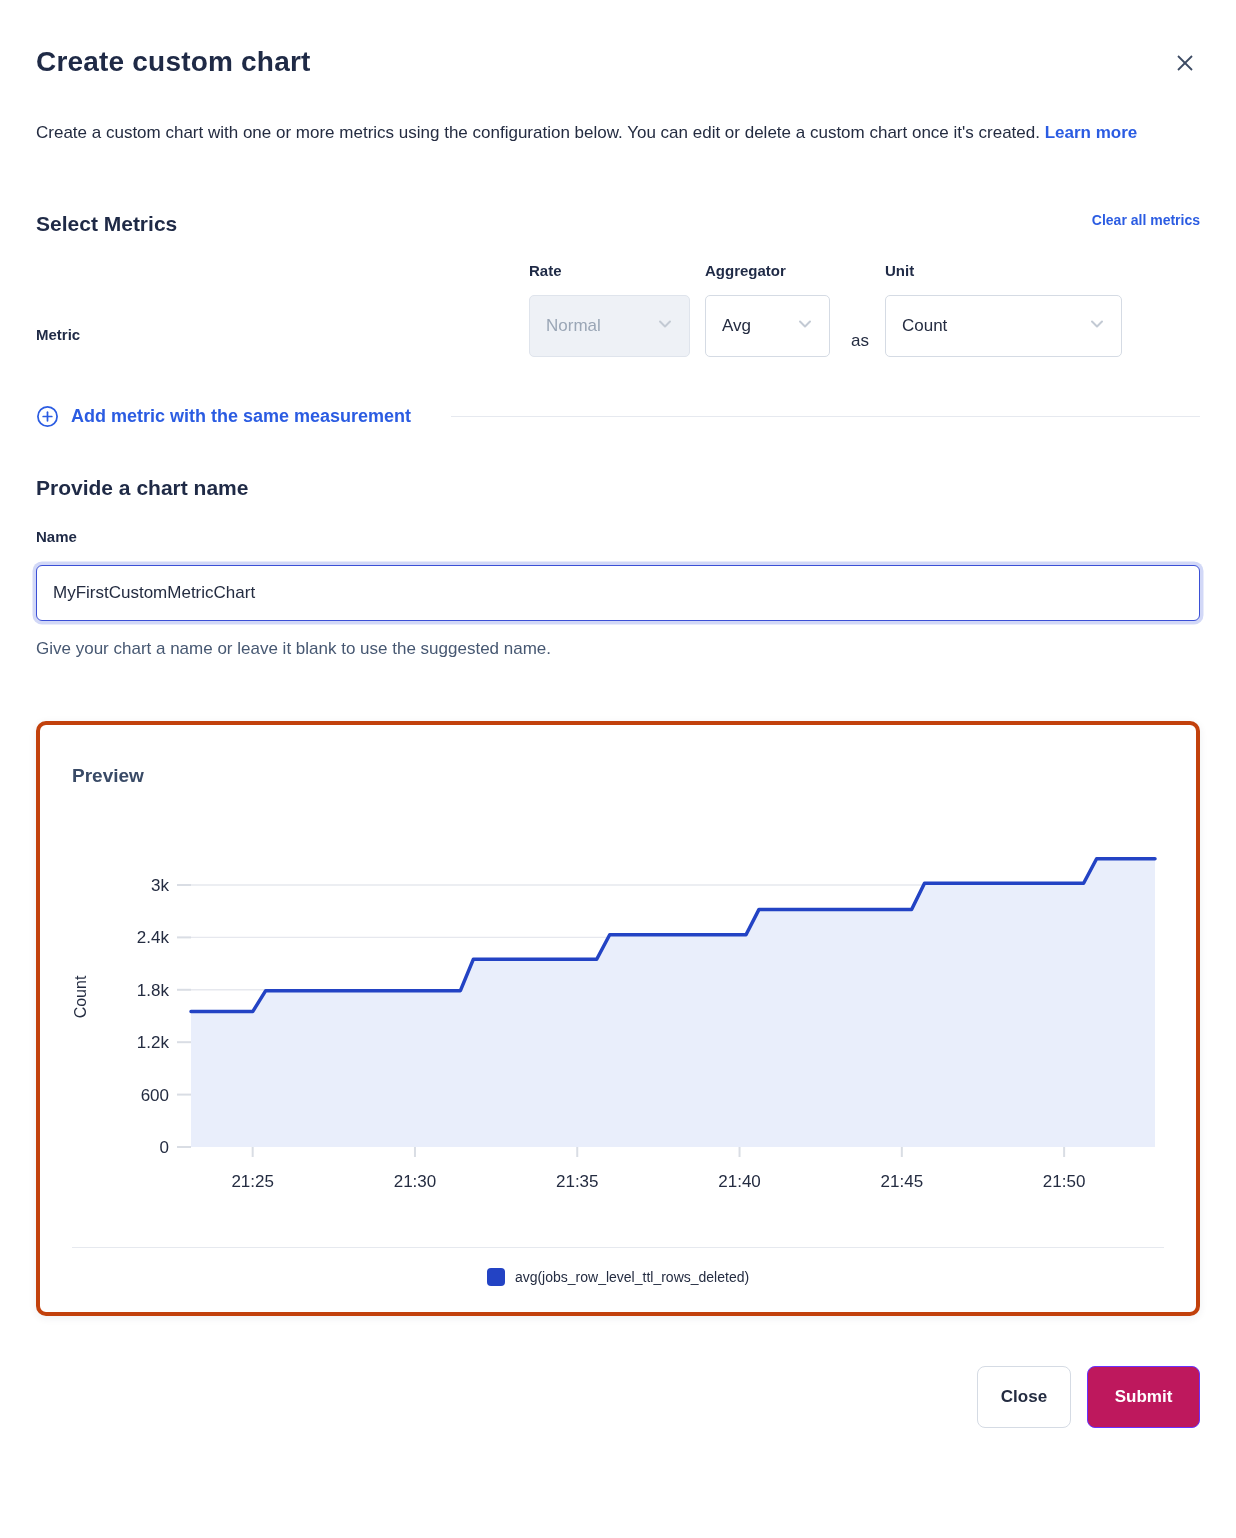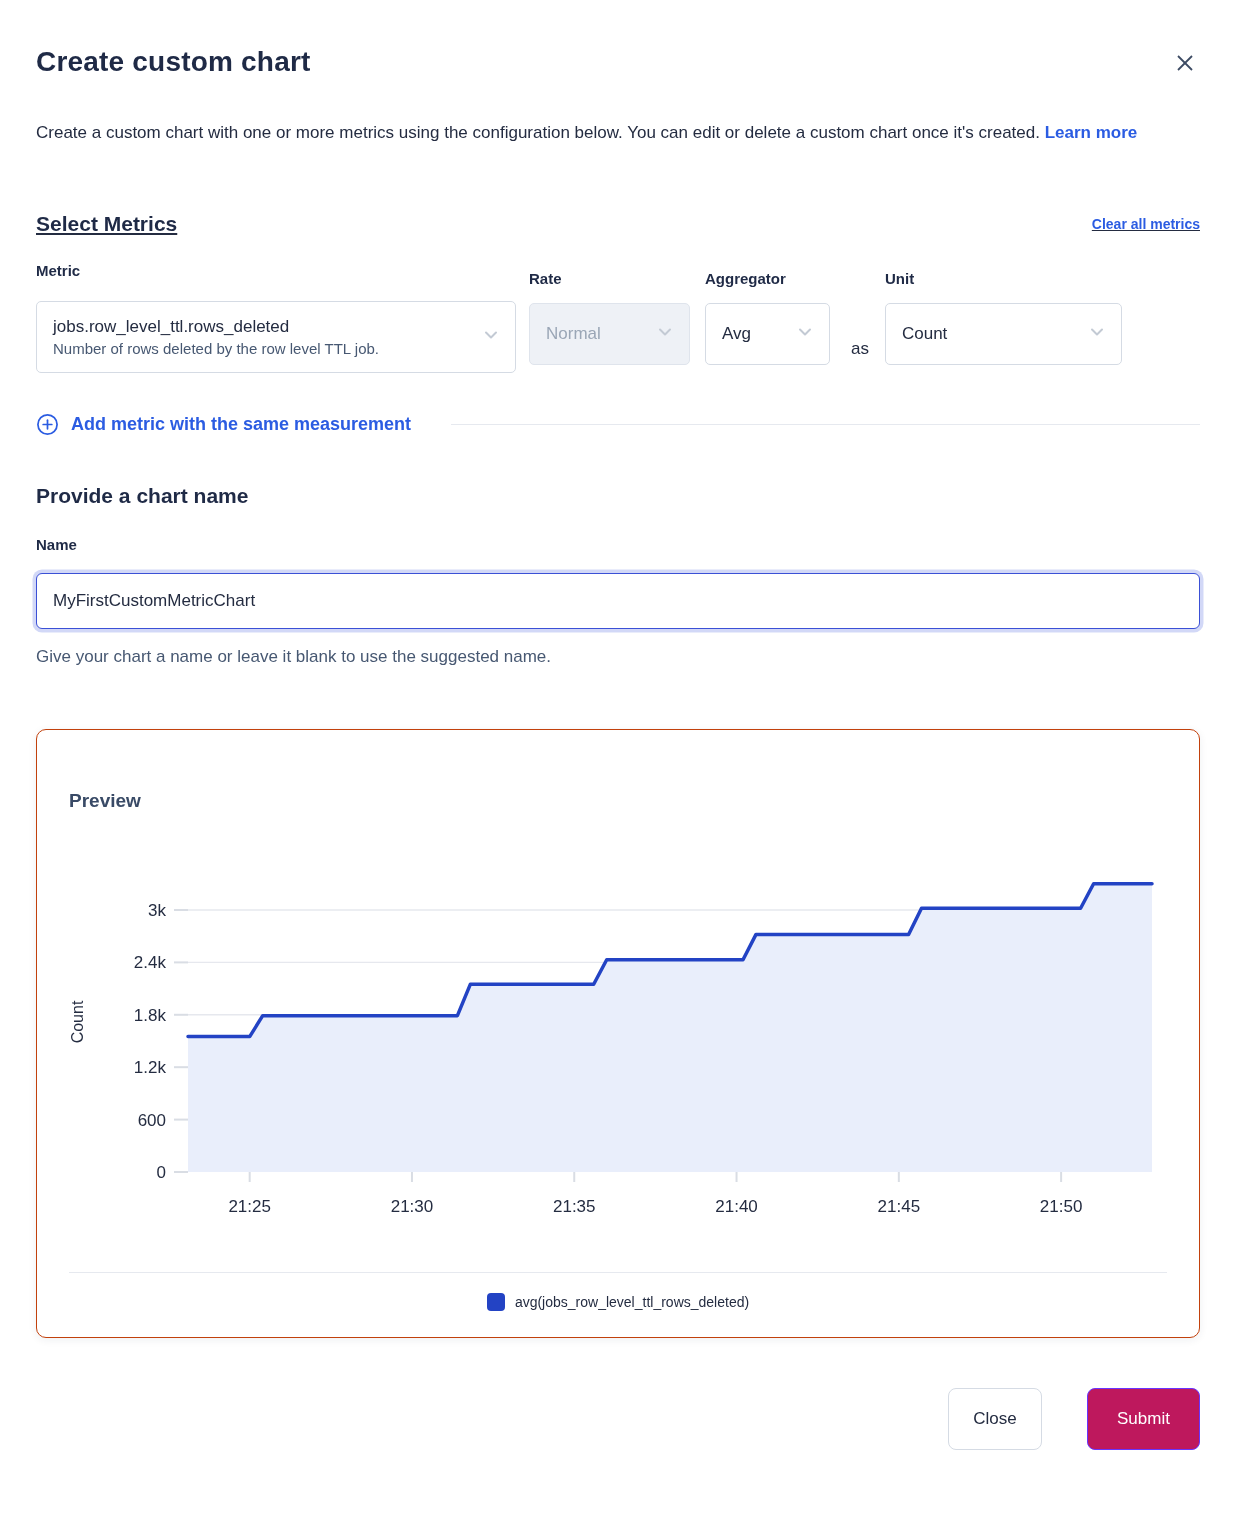--- a/index.html
+++ b/index.html
@@ -14,21 +14,21 @@
   
   .modal-header { display:flex; justify-content:space-between; align-items:flex-start; }
   .modal-title { font-size:28px; font-weight:700; color:#1f2a46; letter-spacing:.2px; }
   .close-btn { background:none; border:none; cursor:pointer; padding:4px; margin-top:2px; }
   .close-btn svg { display:block; }
 
   .desc { margin-top:36px; font-size:17px; line-height:38px; color:#242c41; max-width:1164px; }
   a.inline-link { color:#2b5ce2; text-decoration:none; font-weight:600; cursor:pointer; }
 
   
-  .metrics-header { margin-top:60px; display:flex; justify-content:space-between; align-items:center;text-decoration:underline; }
+  .metrics-header { margin-top:60px; display:flex; justify-content:space-between; align-items:flex-start; }
   .section-heading { font-size:21px; font-weight:700; color:#1f2a46; }
   .clear-link { font-size:14px; font-weight:700; color:#2b5ce2; text-decoration:none; cursor:pointer; }
 
   .metrics-row { margin-top:26px; display:flex; align-items:flex-end; }
   .field-label { font-size:15px; font-weight:700; color:#1f2a46; }
   .col-metric { width:480px; }
   .col-metric .field-label { margin-bottom:22px; }
   .col-small { margin-bottom:8px; }
   .col-small .field-label { margin-bottom:16px; }
   .col-agg { margin-left:15px; width:125px; }
@@ -60,35 +60,35 @@
   .name-input {
     margin-top:20px; width:1164px; height:56px; padding:0 16px;
     font-family:"Liberation Sans", sans-serif; font-size:17px; color:#242c41;
     border:1.5px solid #3b50d6; border-radius:6px; outline:none;
     box-shadow:0 0 0 3.5px rgba(93,115,225,.28);
   }
   .helper { margin-top:18px; font-size:17px; color:#475872; }
 
   
   .preview-card {
-    margin-top:62px; width:1164px; border:1px solid #c2410c; border-radius:10px;
+    margin-top:62px; width:1164px; border:4px solid #c2410c; border-radius:10px;
     background:#fff; box-shadow:0 2px 8px rgba(30,40,70,.07);
-    padding:60px 32px 26px 32px;
+    padding:40px 32px 26px 32px;
   }
   .preview-heading { font-size:19px; font-weight:700; color:#394a66; }
   .chart-wrap { margin-top:40px; }
   .legend-divider { margin-top:44px; height:1px; background:#e6e9ef; }
   .legend { margin-top:20px; display:flex; justify-content:center; align-items:center; gap:10px; }
   .legend-swatch { width:18px; height:18px; border-radius:4px; background:#2343c4; }
   .legend-label { font-size:14px; color:#242c41; }
 
   
   .footer { display:flex; justify-content:flex-end; gap:16px; margin:50px 0 0 0; }
   .btn { height:62px; border-radius:8px; font-family:"Liberation Sans", sans-serif;
-         font-size:17px; font-weight:400; cursor:pointer;margin-left:29px; }
+         font-size:17px; font-weight:700; cursor:pointer; }
   .btn-close { width:94px; background:#fff; border:1px solid #d5dbe4; color:#242c41; }
   .btn-submit { width:113px; background:#be185d; border:1px solid #6933ff; color:#fff; }
 </style>
 </head>
 <body>
 
 <div class="container">
 
   <div class="modal-header">
     <h1 class="modal-title">Create custom chart</h1>
@@ -104,29 +104,20 @@
     <a class="inline-link">Learn more</a></p>
 
   <div class="metrics-header">
     <h2 class="section-heading">Select Metrics</h2>
     <a class="clear-link">Clear all metrics</a>
   </div>
 
   <div class="metrics-row">
     <div class="col-metric">
       <div class="field-label">Metric</div>
-      <div class="select metric-select">
-        <div class="select-main">jobs.row_level_ttl.rows_deleted</div>
-        <div class="select-desc">Number of rows deleted by the row level TTL job.</div>
-        <span class="chev">
-          <svg width="20" height="20" viewBox="0 0 24 24" fill="none">
-              <polyline points="6,9 12,15 18,9" stroke="#c3cad4" stroke-width="2.4" stroke-linecap="round" stroke-linejoin="round"></polyline>
-            </svg>
-        </span>
-      </div>
     </div>
 
     <div class="col-small col-rate">
       <div class="field-label">Rate</div>
       <div class="select small-select disabled">
         <div class="select-main">Normal</div>
         <span class="chev">
           <svg width="20" height="20" viewBox="0 0 24 24" fill="none">
               <polyline points="6,9 12,15 18,9" stroke="#c3cad4" stroke-width="2.4" stroke-linecap="round" stroke-linejoin="round"></polyline>
             </svg>

